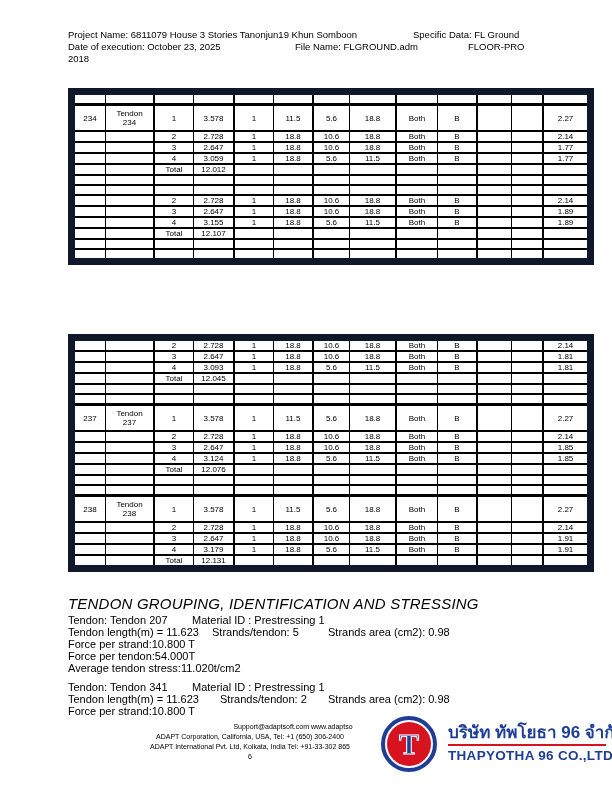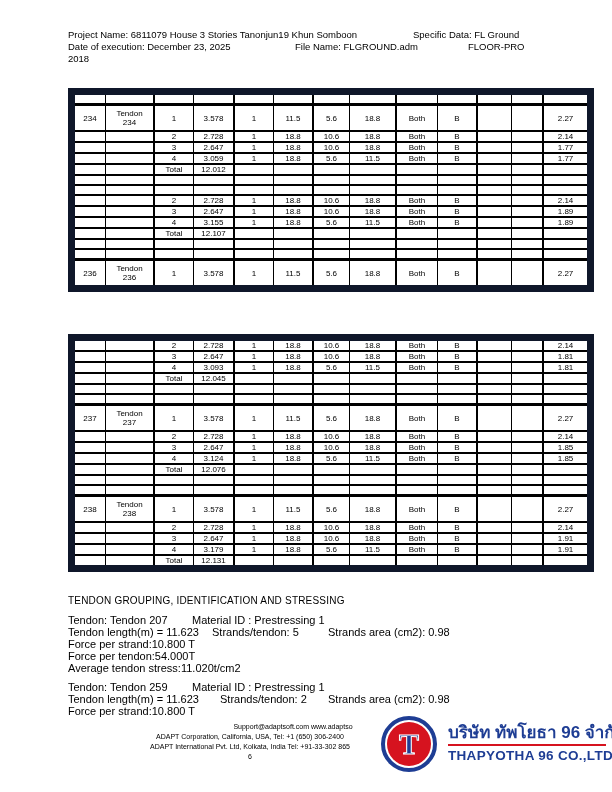--- a/index.html
+++ b/index.html
@@ -16,21 +16,21 @@
                   vertical-align:middle;overflow:hidden;line-height:9px;}
   table.report td:nth-child(2n+1){border-left-width:2px;}
   tr.row-spacer td{height:8px;}
   tr.row-data td, tr.row-total td{height:9px;}
   tr.row-head td{height:24px;border-top-width:3px;}
   table.report td.c1{white-space:pre-line;}
   .c0{width:30px}.c1{width:47px}.c2{width:38px}.c3{width:39px}.c4{width:38px}
   .c5{width:38px}.c6{width:35px}.c7{width:45px}.c8{width:40px}.c9{width:38px}
   .c10{width:33px}.c11{width:30px}.c12{width:43px}
   
-  .heading{font-size:10px;letter-spacing:0.2px;}
+  .heading{font-size:15px;letter-spacing:0.2px;font-style:italic;}
   .body-txt{font-size:11px;}
   
   .footer{position:absolute;left:85px;top:722px;width:330px;text-align:center;
           font-size:7px;line-height:10px;}
   .footer .f1{text-indent:86px;}
   
   .logo-circle{position:absolute;left:381px;top:716px;width:56px;height:56px;
                box-sizing:border-box;border:4px solid #1e3d94;border-radius:50%;background:#fff;}
   .logo-inner{position:absolute;left:2px;top:2px;right:2px;bottom:2px;background:#d6131f;
               border-radius:50%;display:flex;align-items:center;justify-content:center;}
@@ -42,21 +42,21 @@
   .logo-eng{position:absolute;left:448px;top:748px;font-size:13.5px;font-weight:bold;
             letter-spacing:0.3px;color:#1e3d94;white-space:nowrap;}
 </style>
 </head>
 <body>
 
 <div class="page">
 
   <span class="abs hdr" style="left:68px;top:29px">Project Name: 6811079 House 3 Stories Tanonjun19 Khun Somboon</span>
   <span class="abs hdr" style="left:413px;top:29px">Specific Data: FL Ground</span>
-  <span class="abs hdr" style="left:68px;top:41px">Date of execution: December 23, 2025</span>
+  <span class="abs hdr" style="left:68px;top:41px">Date of execution: October 23, 2025</span>
   <span class="abs hdr" style="left:295px;top:41px">File Name: FLGROUND.adm</span>
   <span class="abs hdr" style="left:468px;top:41px">FLOOR-PRO</span>
   <span class="abs hdr" style="left:68px;top:53px">2018</span>
 
   <table class="report" style="top:88px">
       <tbody>
         <tr class="row-spacer">
           <td class="c0"></td>
           <td class="c1"></td>
           <td class="c2"></td>
@@ -259,36 +259,20 @@
           <td class="c3"></td>
           <td class="c4"></td>
           <td class="c5"></td>
           <td class="c6"></td>
           <td class="c7"></td>
           <td class="c8"></td>
           <td class="c9"></td>
           <td class="c10"></td>
           <td class="c11"></td>
           <td class="c12"></td>
-        </tr>
-        <tr class="row-head">
-          <td class="c0">236</td>
-          <td class="c1">Tendon
-236</td>
-          <td class="c2">1</td>
-          <td class="c3">3.578</td>
-          <td class="c4">1</td>
-          <td class="c5">11.5</td>
-          <td class="c6">5.6</td>
-          <td class="c7">18.8</td>
-          <td class="c8">Both</td>
-          <td class="c9">B</td>
-          <td class="c10"></td>
-          <td class="c11"></td>
-          <td class="c12">2.27</td>
         </tr>
       </tbody>
     </table>
   <table class="report" style="top:334px">
       <tbody>
         <tr class="row-data">
           <td class="c0"></td>
           <td class="c1"></td>
           <td class="c2">2</td>
           <td class="c3">2.728</td>
@@ -569,21 +553,21 @@
     <span class="abs body-txt" style="left:192px;top:614px">Material ID : Prestressing 1</span>
     <span class="abs body-txt" style="left:68px;top:626px">Tendon length(m) = 11.623</span>
     <span class="abs body-txt" style="left:212px;top:626px">Strands/tendon: 5</span>
     <span class="abs body-txt" style="left:328px;top:626px">Strands area (cm2): 0.98</span>
     <span class="abs body-txt" style="left:68px;top:638px">Force per strand:10.800 T</span>
     <span class="abs body-txt" style="left:68px;top:650px">Force per tendon:54.000T</span>
     <span class="abs body-txt" style="left:68px;top:662px">Average tendon stress:11.020t/cm2</span>
   </div>
 
   <div>
-    <span class="abs body-txt" style="left:68px;top:681px">Tendon: Tendon 259</span>
+    <span class="abs body-txt" style="left:68px;top:681px">Tendon: Tendon 341</span>
     <span class="abs body-txt" style="left:192px;top:681px">Material ID : Prestressing 1</span>
     <span class="abs body-txt" style="left:68px;top:693px">Tendon length(m) = 11.623</span>
     <span class="abs body-txt" style="left:220px;top:693px">Strands/tendon: 2</span>
     <span class="abs body-txt" style="left:328px;top:693px">Strands area (cm2): 0.98</span>
     <span class="abs body-txt" style="left:68px;top:705px">Force per strand:10.800 T</span>
   </div>
 
   <div class="footer">
     <div class="f1">Support@adaptsoft.com      www.adaptso</div>
     <div>ADAPT Corporation, California, USA,   Tel: +1 (650) 306-2400</div>

